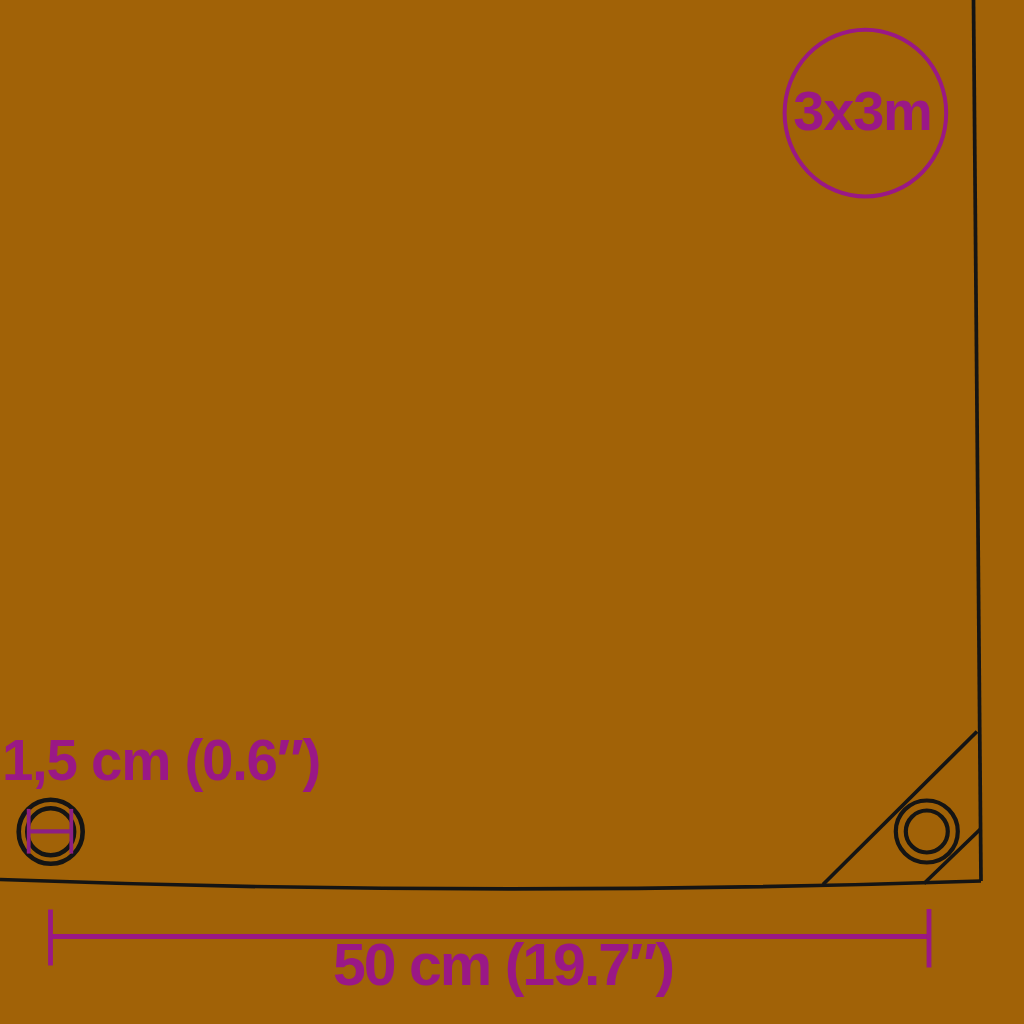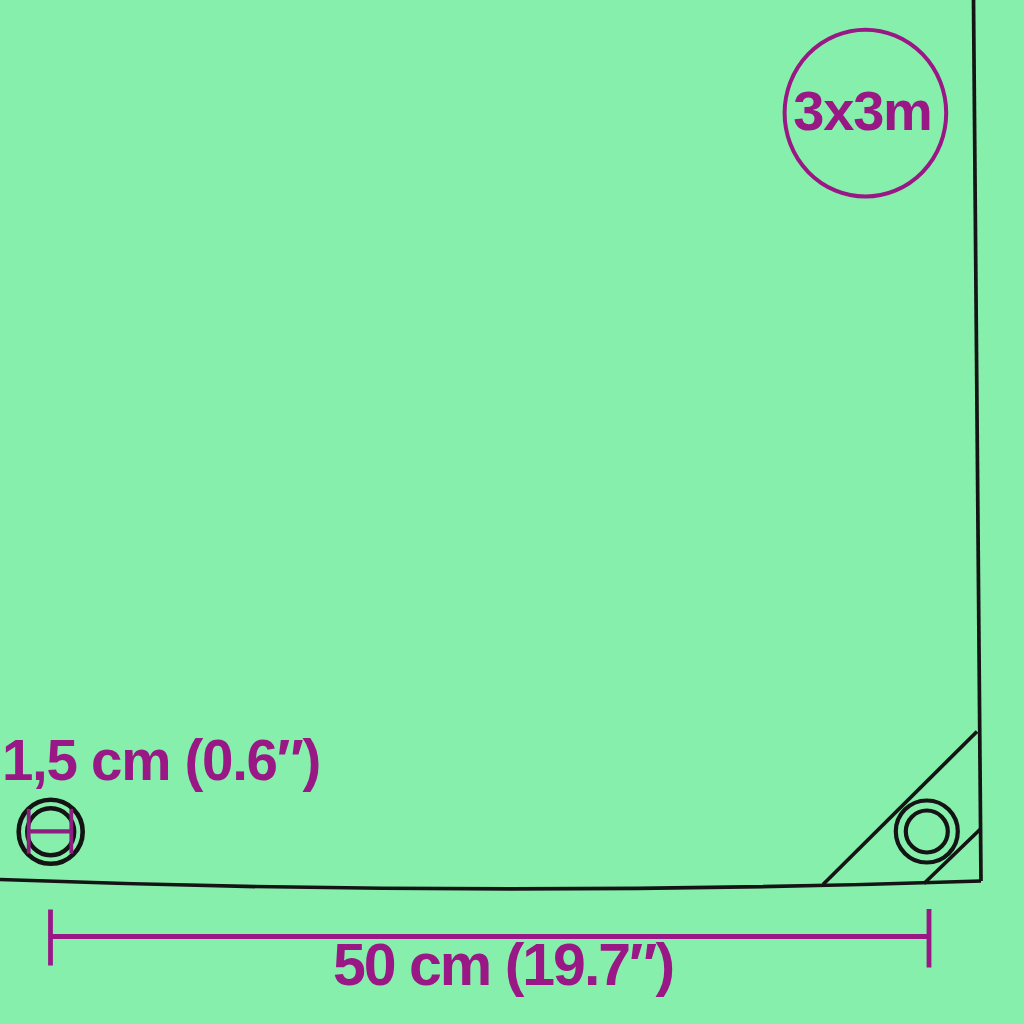--- a/index.html
+++ b/index.html
@@ -1,16 +1,16 @@
 <!DOCTYPE html>
 <html><head>
 <meta charset="utf-8">
 <style>
   html,body{margin:0;padding:0;background:#ffffff;}
-  #stage{width:1024px;height:1024px;position:relative;overflow:hidden;background:#86efac;}
+  #stage{width:1024px;height:1024px;position:relative;overflow:hidden;background:#a16207;}
   svg{position:absolute;left:0;top:0;}
   text{font-family:"Liberation Sans", sans-serif;font-weight:bold;fill:#9a1886;}
 </style>
 </head>
 <body>
 
 <div id="stage">
 <svg width="1024" height="1024" viewBox="0 0 1024 1024">
 
   <path d="M 973.5 0 L 981 881" fill="none" stroke="#141414" stroke-width="3.7"></path>

